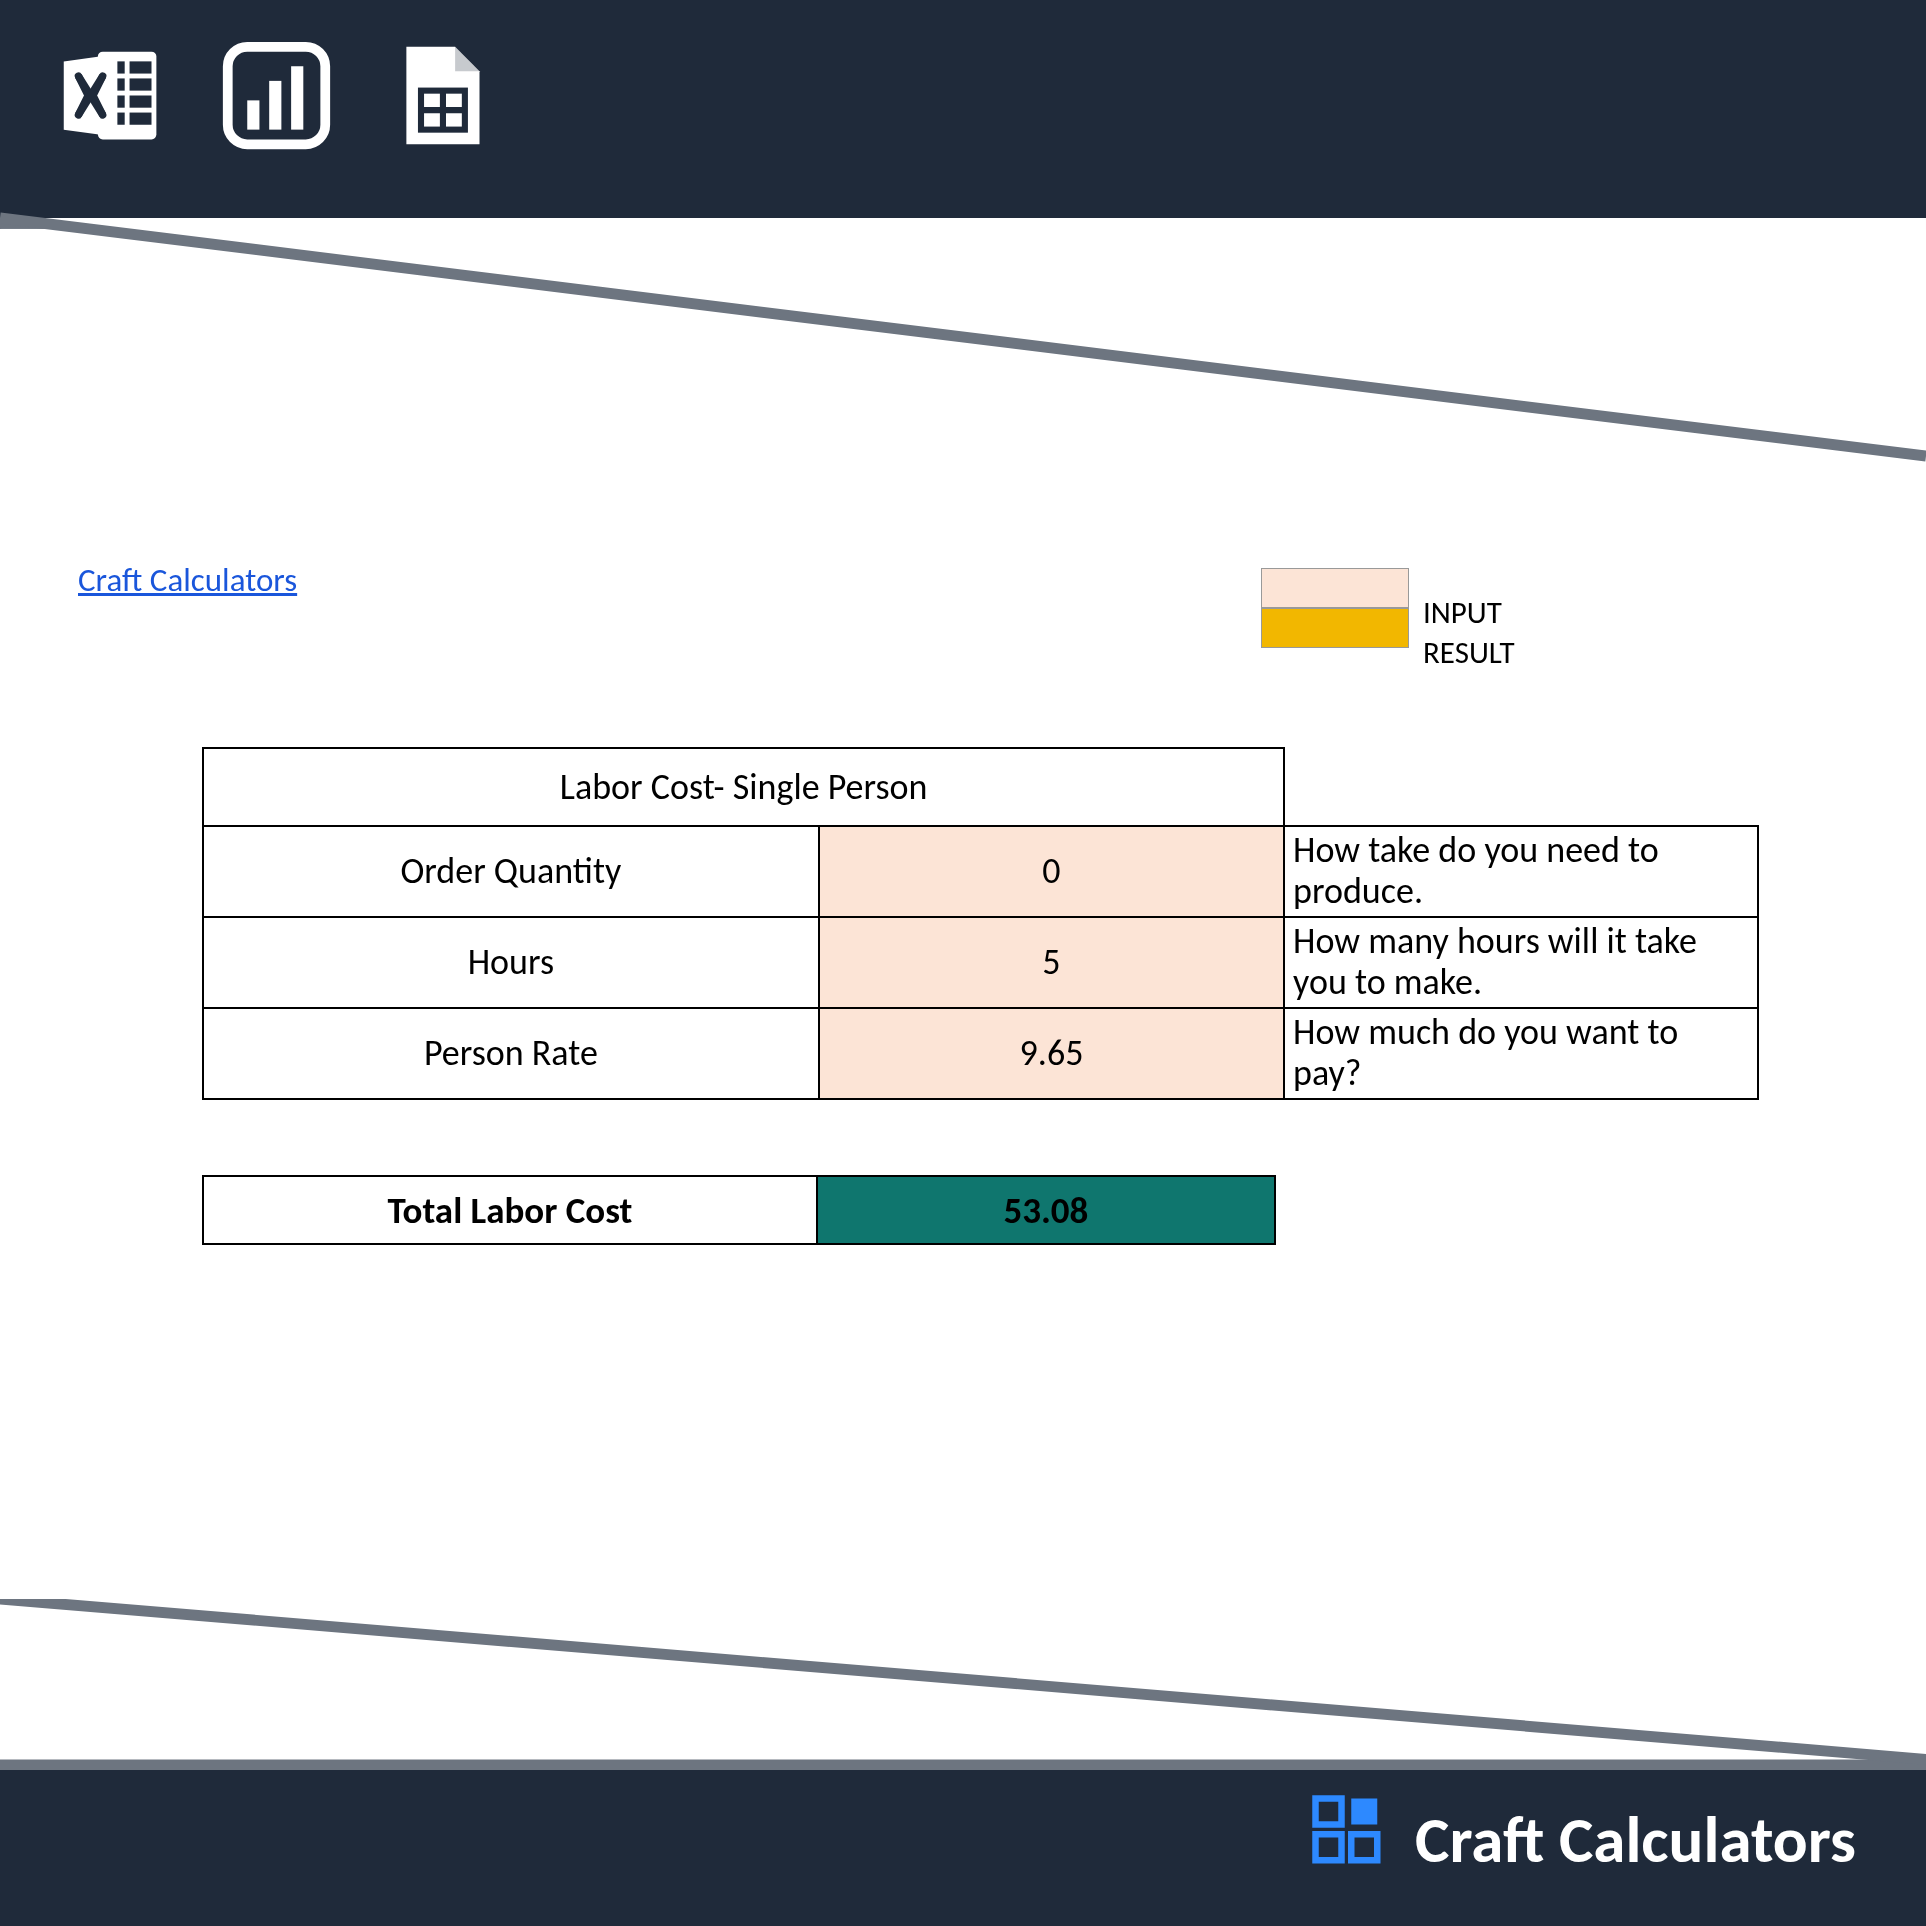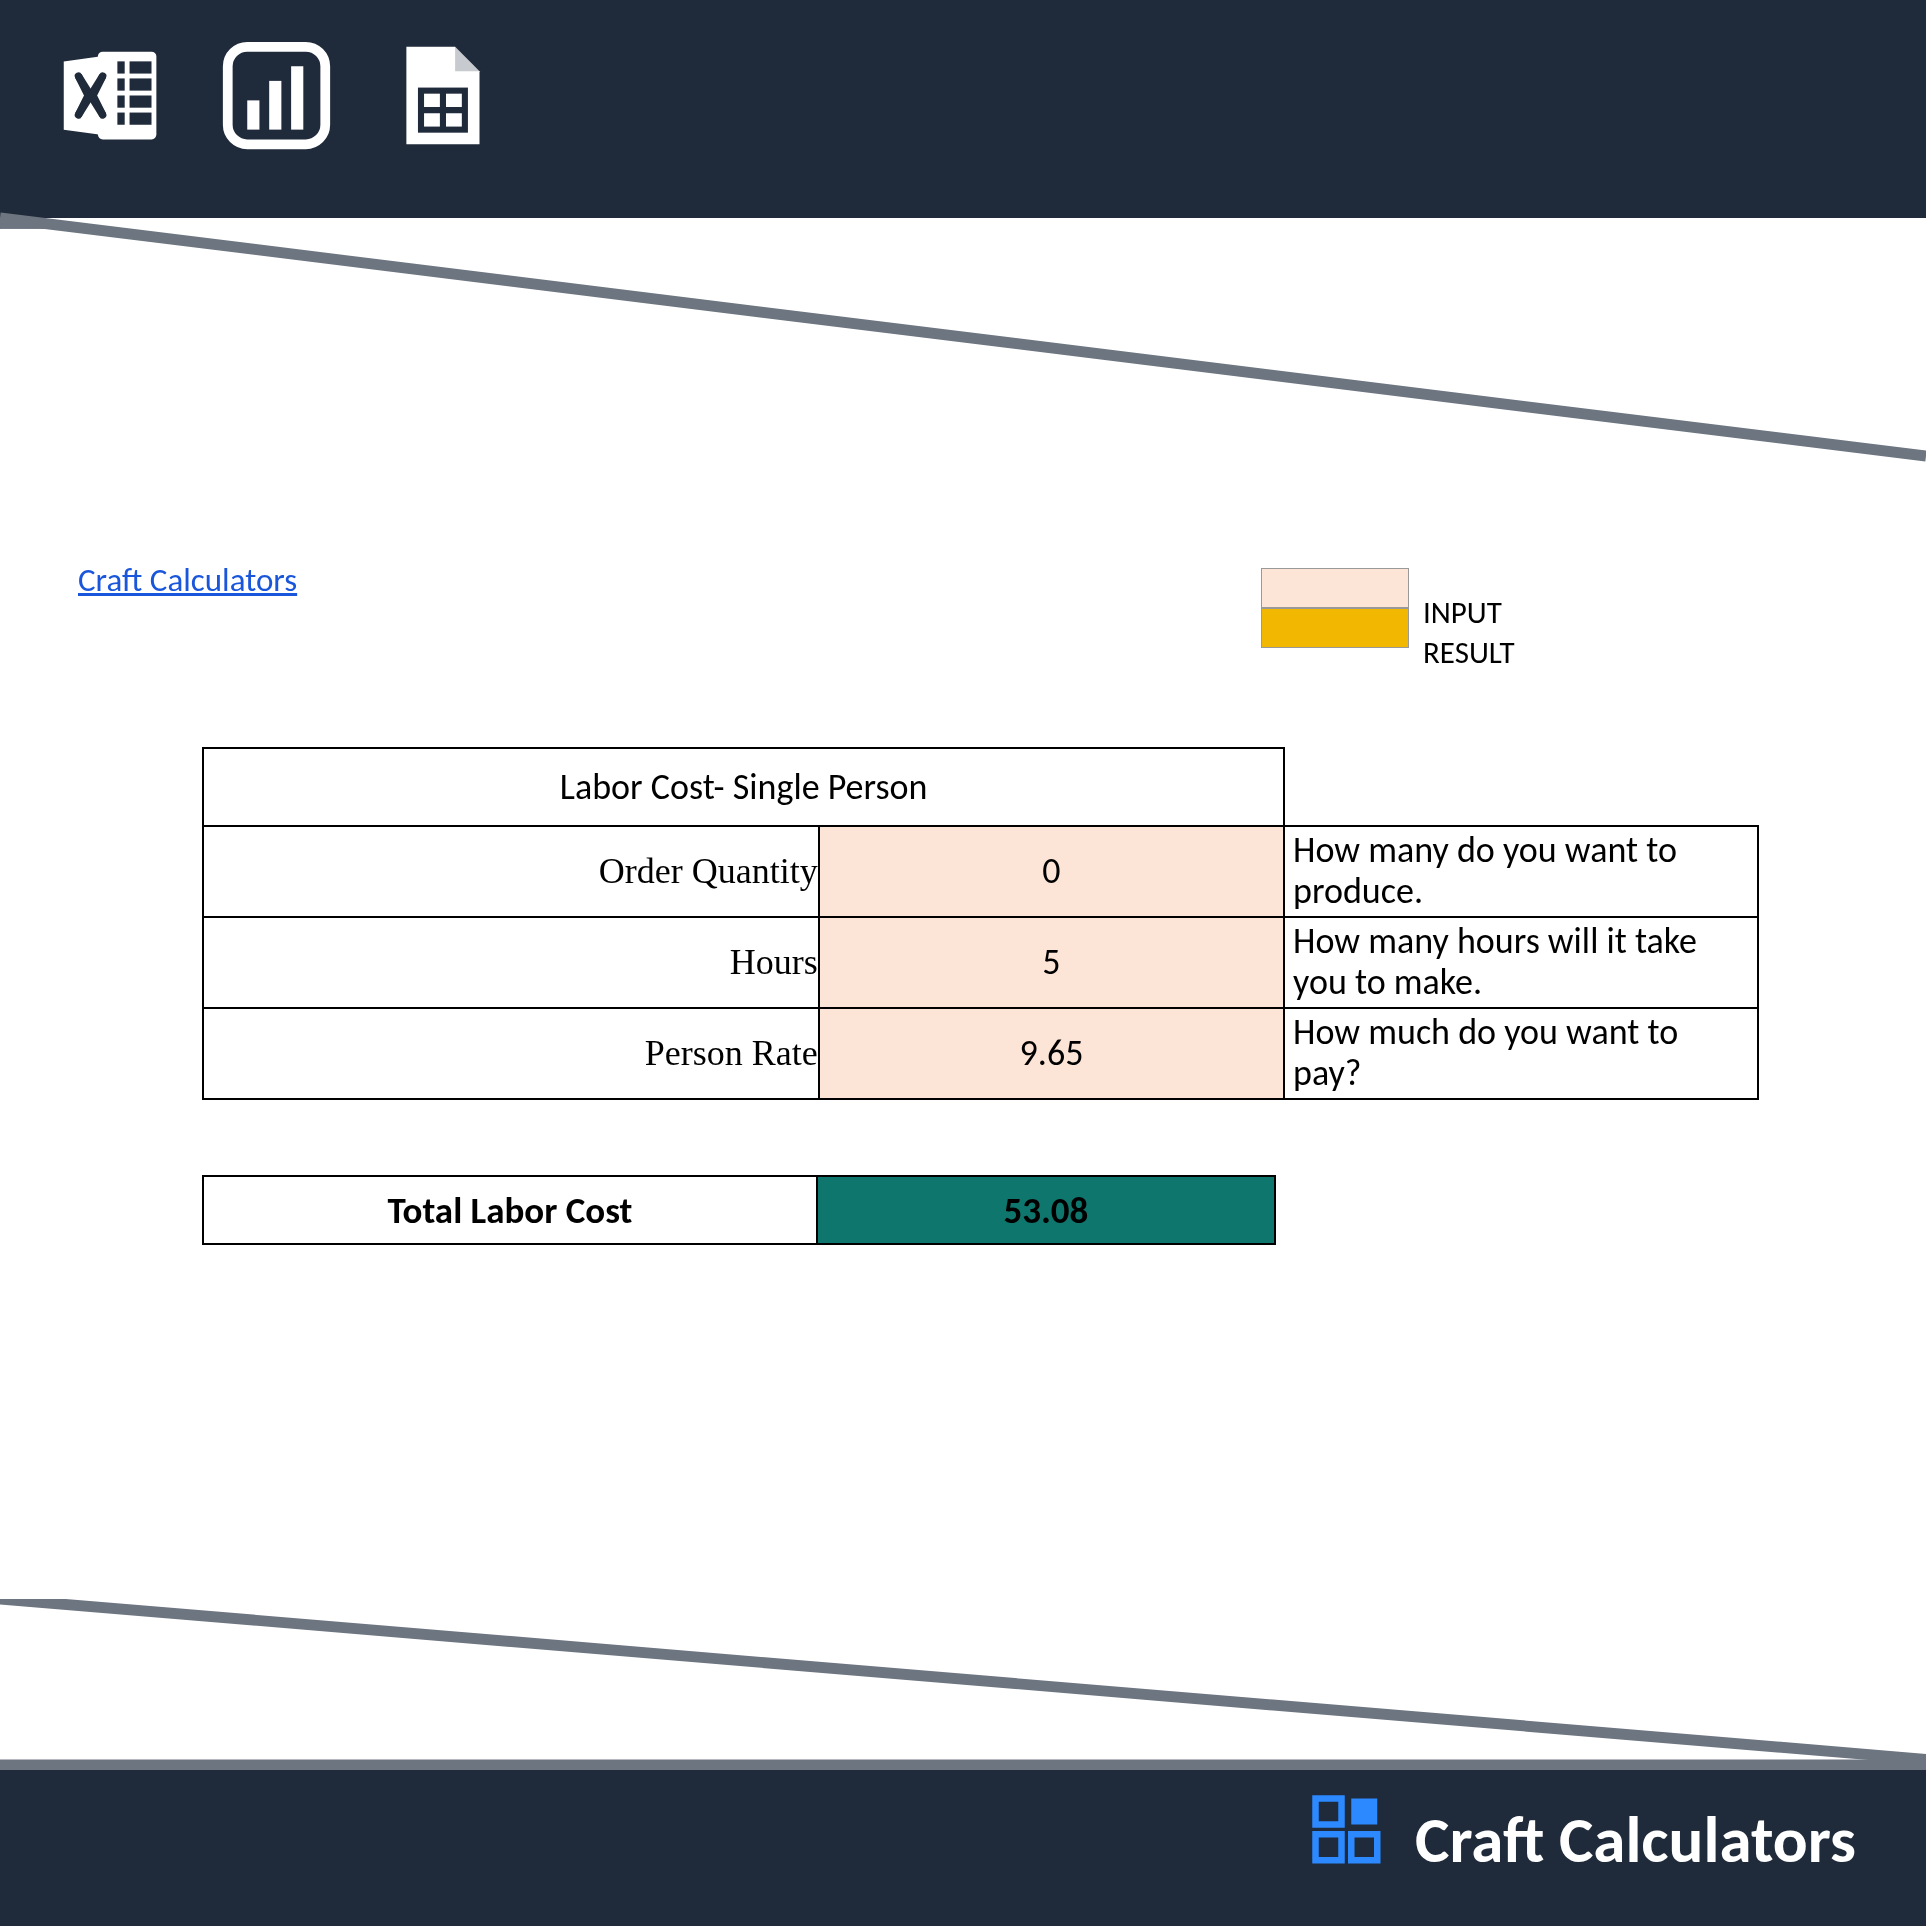--- a/index.html
+++ b/index.html
@@ -105,23 +105,22 @@
   }
   .title-cell {
     text-align: center;
     font-size: 42px;
     height: 78px;
     font-weight: 400;
   }
   .label-cell {
     width: 607px;
     height: 90px;
-    text-align: right;
+    text-align: center;
     font-size: 36px;
-    font-family: Liberation Serif, serif;
   }
   .input-cell {
     width: 459px;
     background: #fce4d6;
     text-align: center;
     font-size: 42px;
   }
   .note-cell {
     width: 467px;
     font-size: 30px;
@@ -255,21 +254,21 @@
 <div class="tbl-wrap">
   <table class="calc">
     <tbody>
         <tr>
       <td class="title-cell" colspan="2">Labor Cost- Single Person</td>
       <td class="no-border"></td>
     </tr>
     <tr>
       <td class="label-cell">Order Quantity</td>
       <td class="input-cell">0</td>
-      <td class="note-cell">How many do you want to produce.</td>
+      <td class="note-cell">How take do you need to produce.</td>
     </tr>
     <tr>
       <td class="label-cell">Hours</td>
       <td class="input-cell">5</td>
       <td class="note-cell">How many hours will it take you to make.</td>
     </tr>
     <tr>
       <td class="label-cell">Person Rate</td>
       <td class="input-cell">9.65</td>
       <td class="note-cell">How much do you want to pay?</td>

